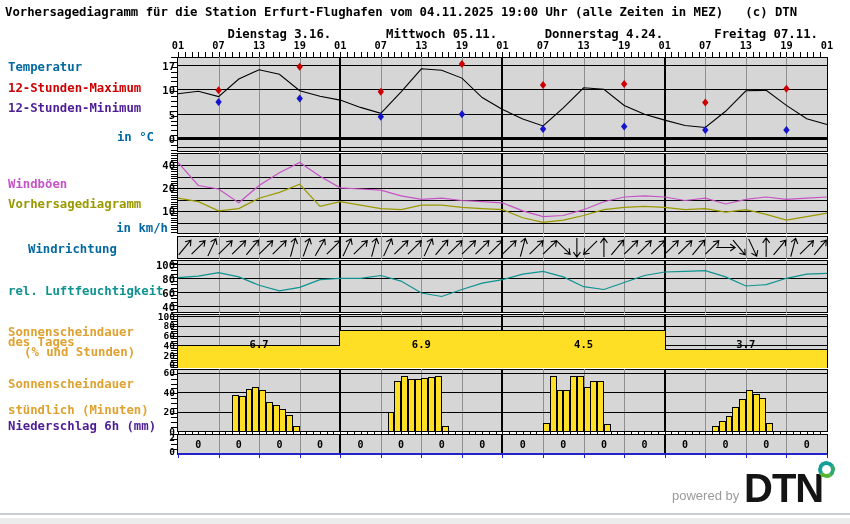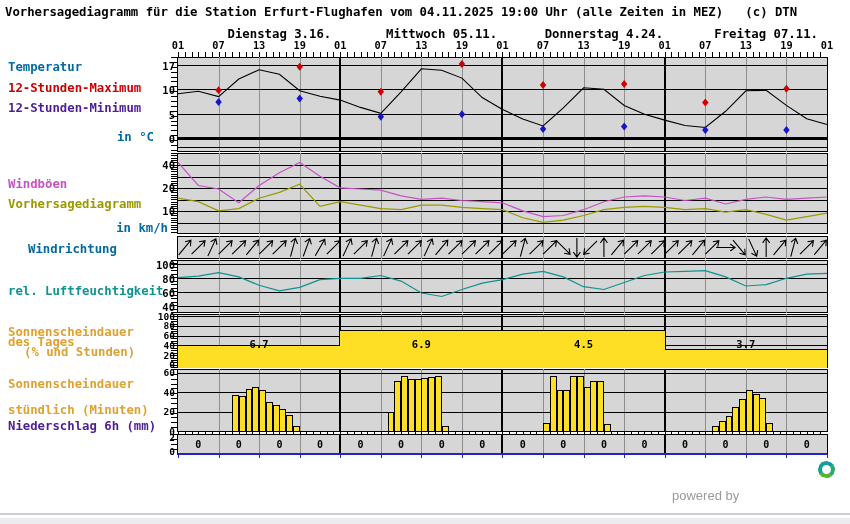--- a/index.html
+++ b/index.html
@@ -303,20 +303,21 @@
       <div class="zerolbl" style="left:644.4676px;top:439px;">0</div>
       <div class="zerolbl" style="left:685.03px;top:439px;">0</div>
       <div class="zerolbl" style="left:725.5924px;top:439px;">0</div>
       <div class="zerolbl" style="left:766.1548px;top:439px;">0</div>
       <div class="zerolbl" style="left:806.7171999999999px;top:439px;">0</div>
     </div>
 
   <div class="footrule"></div>
   <div class="footband"></div>
   <div class="poweredby">powered by</div>
+  <div class="dtn">DTN</div>
   <div class="dtn-dot"></div>
 <svg width="850" height="524" class="overlay">
       <polyline points="178.0,93.7 198.3,91.3 218.6,96.6 238.8,79.0 259.1,69.8 279.4,74.2 299.7,90.8 320.0,96.2 340.2,100.1 360.5,107.4 380.8,113.3 401.1,91.8 421.4,68.8 441.7,70.2 461.9,78.1 482.2,97.6 502.5,109.4 522.8,119.1 543.1,126.0 563.3,107.9 583.6,87.8 603.9,89.3 624.2,105.4 644.5,114.2 664.7,120.1 685.0,125.5 705.3,127.5 725.6,111.3 745.9,90.8 766.2,90.3 786.4,105.4 806.7,118.7 827.0,124.5" fill="none" stroke="#000000" stroke-width="1.1"></polyline>
       <polyline points="178.0,162.4 198.3,185.5 218.6,189.0 238.8,202.8 259.1,185.5 279.4,172.8 299.7,162.4 320.0,176.3 340.2,187.8 360.5,189.0 380.8,190.1 401.1,195.9 421.4,199.3 441.7,198.2 461.9,200.5 482.2,201.7 502.5,202.8 522.8,210.9 543.1,216.7 563.3,215.5 583.6,209.7 603.9,201.7 624.2,197.0 644.5,195.9 664.7,197.0 685.0,200.5 705.3,198.2 725.6,204.0 745.9,199.3 766.2,197.0 786.4,199.3 806.7,198.2 827.0,197.0" fill="none" stroke="#c653c6" stroke-width="1.2"></polyline>
       <polyline points="178.0,198.2 198.3,201.7 218.6,210.9 238.8,208.6 259.1,198.2 279.4,192.4 299.7,184.3 320.0,206.3 340.2,201.7 360.5,205.1 380.8,208.6 401.1,209.7 421.4,205.1 441.7,205.1 461.9,207.4 482.2,208.6 502.5,209.7 522.8,217.8 543.1,222.4 563.3,220.1 583.6,215.5 603.9,209.7 624.2,207.4 644.5,206.3 664.7,207.4 685.0,209.7 705.3,208.6 725.6,212.1 745.9,209.7 766.2,214.4 786.4,220.1 806.7,216.7 827.0,213.2" fill="none" stroke="#9a9a00" stroke-width="1.2"></polyline>
       <polyline points="178.0,277.6 198.3,276.2 218.6,272.7 238.8,276.9 259.1,285.3 279.4,290.9 299.7,287.4 320.0,279.7 340.2,278.3 360.5,278.3 380.8,275.5 401.1,281.1 421.4,293.0 441.7,296.5 461.9,289.5 482.2,283.2 502.5,279.7 522.8,274.1 543.1,271.3 563.3,276.9 583.6,286.7 603.9,289.5 624.2,282.5 644.5,275.5 664.7,272.0 685.0,271.3 705.3,270.6 725.6,276.9 745.9,286.0 766.2,284.6 786.4,278.3 806.7,274.1 827.0,273.4" fill="none" stroke="#0e9390" stroke-width="1.2"></polyline>
       <polygon points="218.5624,86.28899999999999 221.76239999999999,90.28899999999999 218.5624,94.28899999999999 215.3624,90.28899999999999" fill="#cc0000"></polygon>
       <polygon points="299.68719999999996,62.81699999999999 302.88719999999995,66.817 299.68719999999996,70.817 296.4872,66.817" fill="#cc0000"></polygon>
       <polygon points="380.812,87.756 384.012,91.756 380.812,95.756 377.612,91.756" fill="#cc0000"></polygon>
       <polygon points="461.9368,59.882999999999996 465.1368,63.882999999999996 461.9368,67.883 458.7368,63.882999999999996" fill="#cc0000"></polygon>

